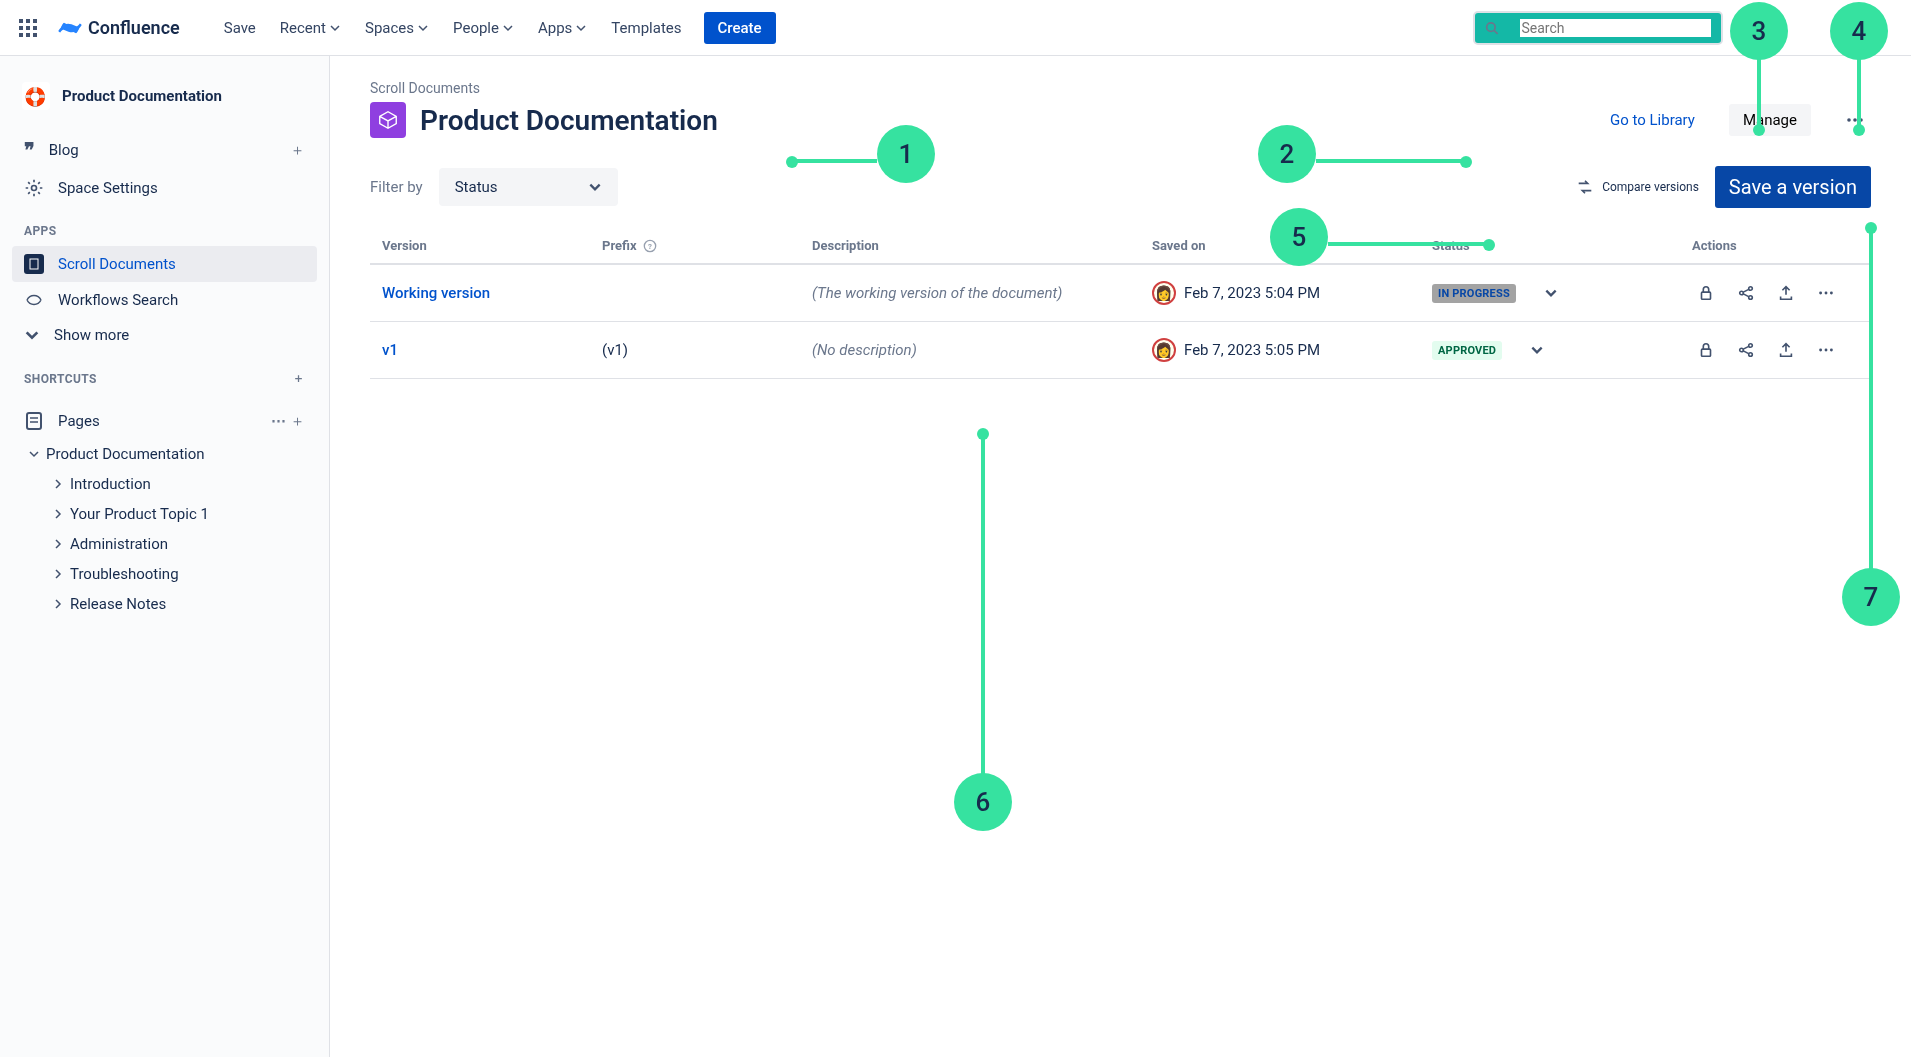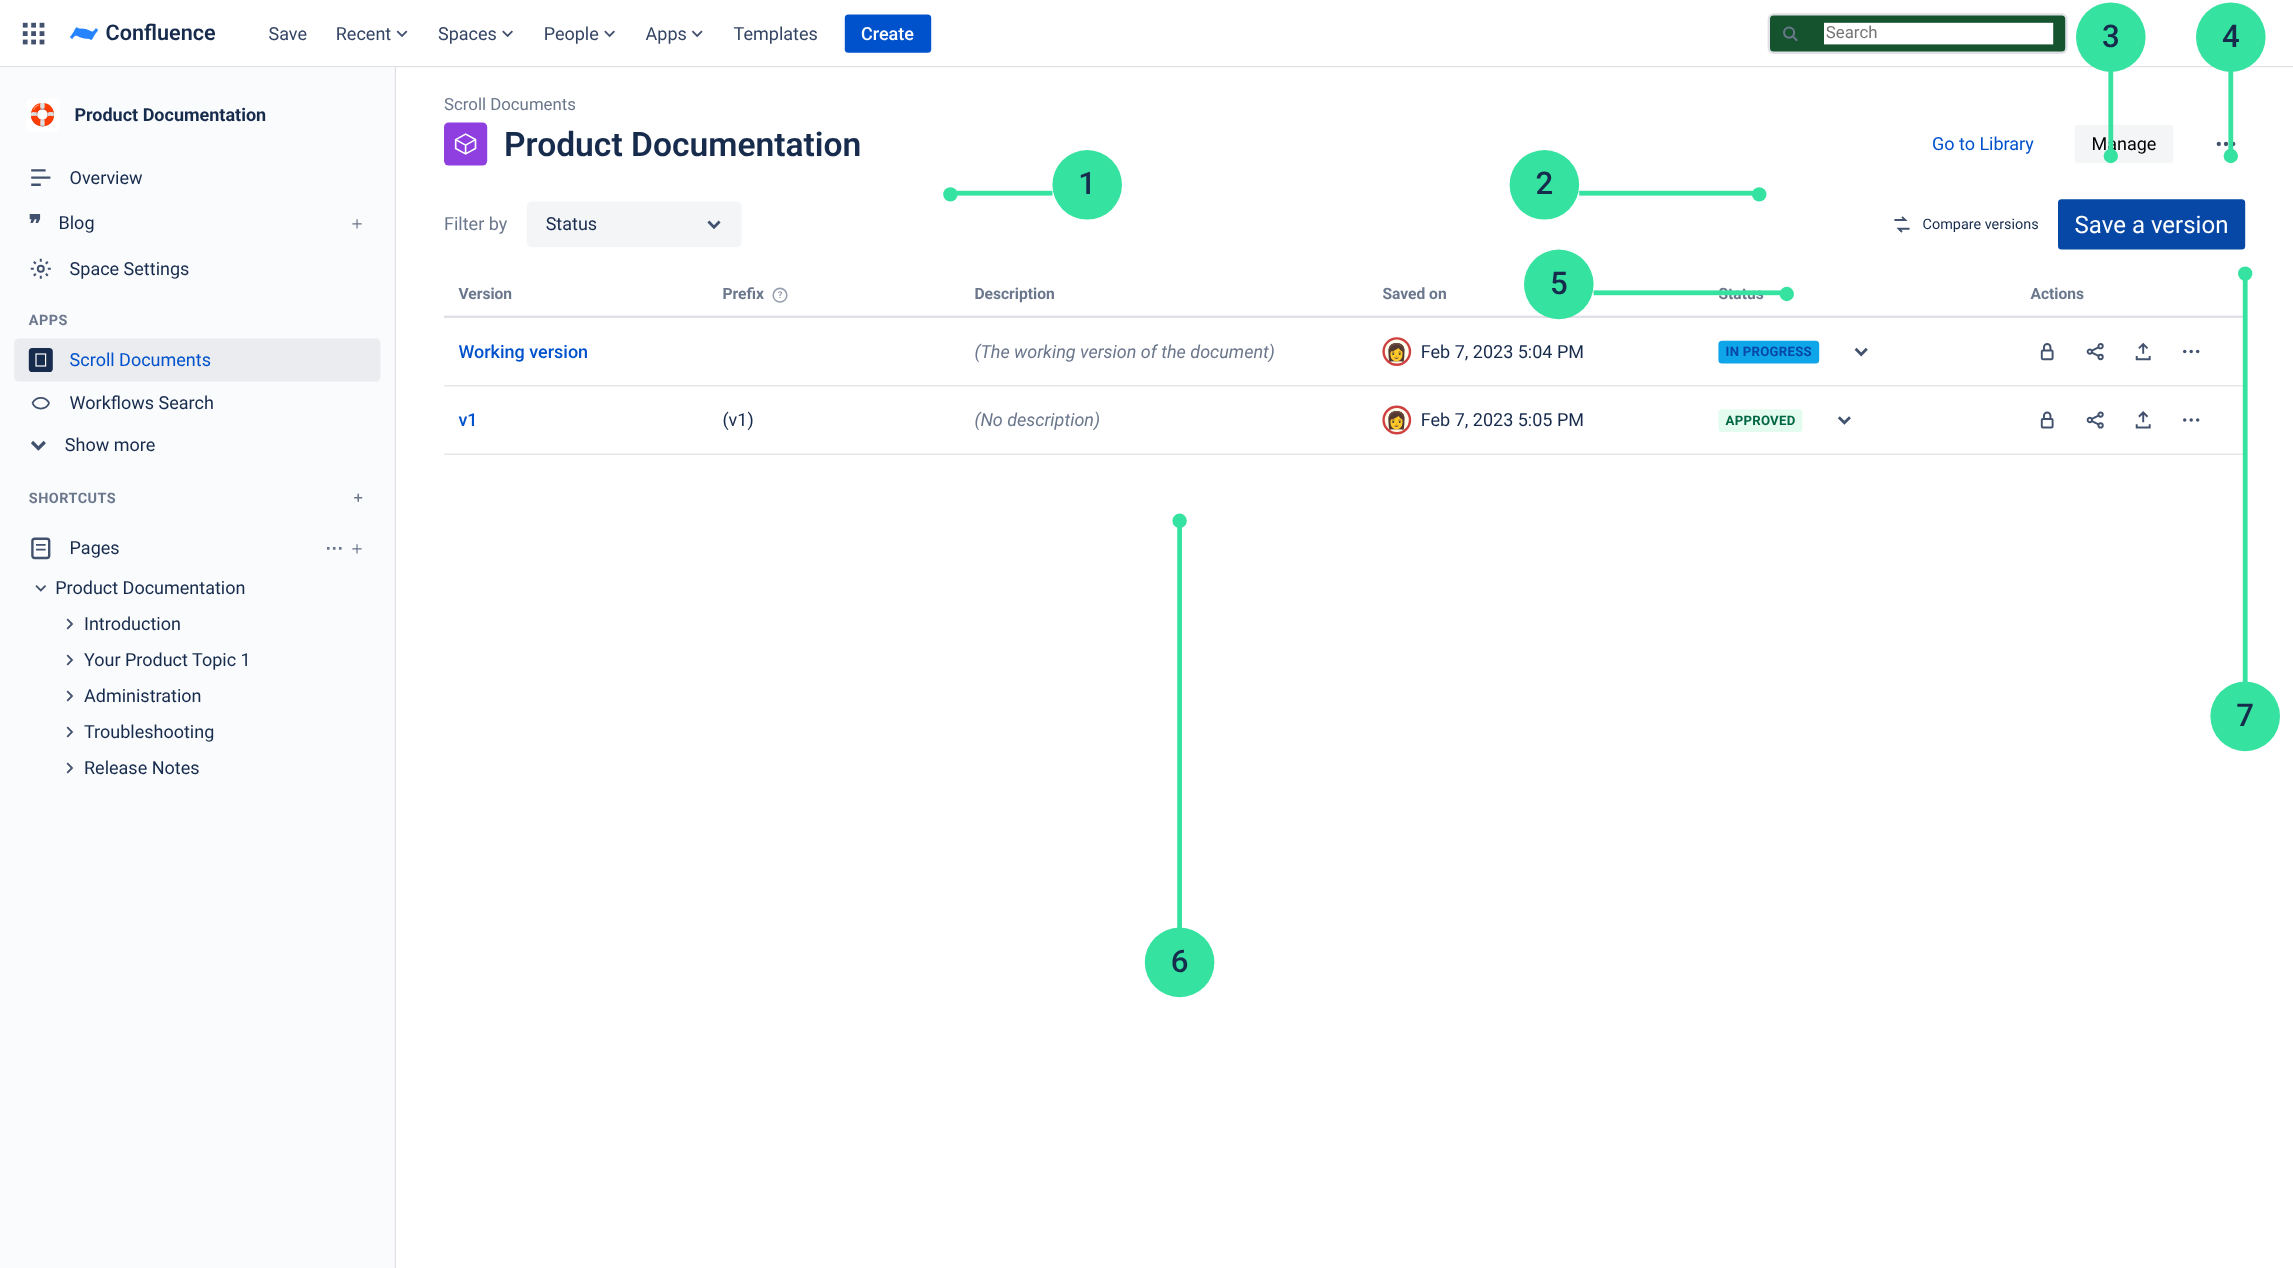--- a/index.html
+++ b/index.html
@@ -17,21 +17,21 @@
   .app{width:1911px;height:1057px;display:flex;flex-direction:column;position:relative;overflow:hidden;}
 
   
   .topnav{height:56px;border-bottom:1px solid var(--border);display:flex;align-items:center;padding:0 12px;gap:6px;}
   .app-switcher{width:32px;height:32px;display:flex;align-items:center;justify-content:center;border-radius:3px;cursor:pointer;}
   .logo{display:flex;align-items:center;gap:6px;font-weight:600;font-size:18px;color:var(--text);padding:0 8px;cursor:pointer;}
   .nav-items{display:flex;align-items:center;gap:4px;margin-left:20px;}
   .nav-item{display:flex;align-items:center;gap:3px;padding:6px 10px;border-radius:3px;color:#344563;cursor:pointer;font-size:15px;}
   .create-btn{background:var(--blue);color:#fff;border:none;padding:7px 14px;border-radius:3px;font-weight:500;font-size:15px;cursor:pointer;margin-left:8px;}
   .topnav-spacer{flex:1;}
-  .search-box{display:flex;align-items:center;gap:21px;background:#14532d;border:2px solid var(--border);border-radius:5px;padding:4px 10px;width:250px;height:34px;}
+  .search-box{display:flex;align-items:center;gap:21px;background:#14b8a6;border:2px solid var(--border);border-radius:5px;padding:4px 10px;width:250px;height:34px;}
   .search-box input{border:none;outline:none;font-size:14px;color:var(--muted);width:100%;}
   .top-icon{width:32px;height:32px;display:flex;align-items:center;justify-content:center;border-radius:50%;cursor:pointer;margin-left:6px;}
 
   
   .body{flex:1;display:flex;min-height:0;}
   .sidebar{width:330px;background:#FAFBFC;border-right:1px solid var(--border);padding:20px 12px;overflow-y:auto;}
   .space-title{display:flex;align-items:center;gap:12px;padding:6px 10px;margin-bottom:14px;}
   .space-icon{width:28px;height:28px;background:#fff;border-radius:4px;display:flex;align-items:center;justify-content:center;font-size:18px;}
   .space-name{font-weight:700;font-size:15px;}
   .side-item{display:flex;align-items:center;gap:14px;padding:8px 12px;border-radius:4px;color:var(--text);cursor:pointer;font-size:15px;}
@@ -65,21 +65,21 @@
   .vtable{width:100%;}
   .vhead,.vrow{display:grid;grid-template-columns:220px 210px 340px 280px 260px 200px;align-items:center;}
   .vhead{border-bottom:2px solid var(--border);padding:10px 12px;font-size:13px;font-weight:700;color:var(--muted);}
   .vhead .hcell{display:flex;align-items:center;gap:6px;}
   .vrow{padding:14px 12px;border-bottom:1px solid var(--border);font-size:15px;}
   .vrow .vname{color:var(--blue);font-weight:500;cursor:pointer;}
   .vrow .desc{color:var(--muted);font-style:italic;}
   .avatar{width:24px;height:24px;border-radius:50%;display:inline-flex;align-items:center;justify-content:center;font-size:14px;margin-right:8px;border:2px solid #d04040;background:#ffe;}
   .saved{display:flex;align-items:center;}
   .badge{font-size:11px;font-weight:700;padding:3px 6px;border-radius:3px;letter-spacing:0.2px;}
-  .badge.inprogress{background:#0ea5e9;color:#0747A6;}
+  .badge.inprogress{background:#a3a3a3;color:#0747A6;}
   .badge.approved{background:#E3FCEF;color:#006644;}
   .status-cell{display:flex;align-items:center;gap:28px;}
   .actions-cell{display:flex;align-items:center;gap:12px;justify-content:flex-start;}
   .aicon{width:28px;height:28px;display:flex;align-items:center;justify-content:center;cursor:pointer;border-radius:3px;color:#42526E;}
 
   
   .callout{position:absolute;width:58px;height:58px;border-radius:50%;background:var(--green);display:flex;align-items:center;justify-content:center;font-size:26px;font-weight:500;color:#172B4D;z-index:50;}
   .cline{position:absolute;background:var(--green);z-index:40;}
   .cdot{position:absolute;width:12px;height:12px;border-radius:50%;background:var(--green);z-index:45;}
 
@@ -175,28 +175,20 @@
 
   <div class="body">
 
     <div class="sidebar">
       <div class="space-title">
         <div class="space-icon">🛟</div>
         <div class="space-name">Product Documentation</div>
       </div>
 
       <div class="side-item">
-        <svg width="20" height="20" viewBox="0 0 20 20">
-            <line x1="2" y1="4" x2="14" y2="4" stroke="#42526E" stroke-width="2"></line>
-            <line x1="2" y1="10" x2="18" y2="10" stroke="#42526E" stroke-width="2"></line>
-            <line x1="2" y1="16" x2="10" y2="16" stroke="#42526E" stroke-width="2"></line>
-          </svg>
-        <span>Overview</span>
-      </div>
-      <div class="side-item">
         <span style="font-size:20px;font-weight:700;color:#42526E;">❞</span>
         <span>Blog</span>
         <span class="trail">＋</span>
       </div>
       <div class="side-item">
         <svg width="20" height="20" viewBox="0 0 24 24">
             <circle cx="12" cy="12" r="3" stroke="#42526E" stroke-width="2" fill="none"></circle>
             <path d="M12 2v3M12 19v3M2 12h3M19 12h3M5 5l2 2M17 17l2 2M5 19l2-2M17 7l2-2" stroke="#42526E" stroke-width="2"></path>
           </svg>
         <span>Space Settings</span>

